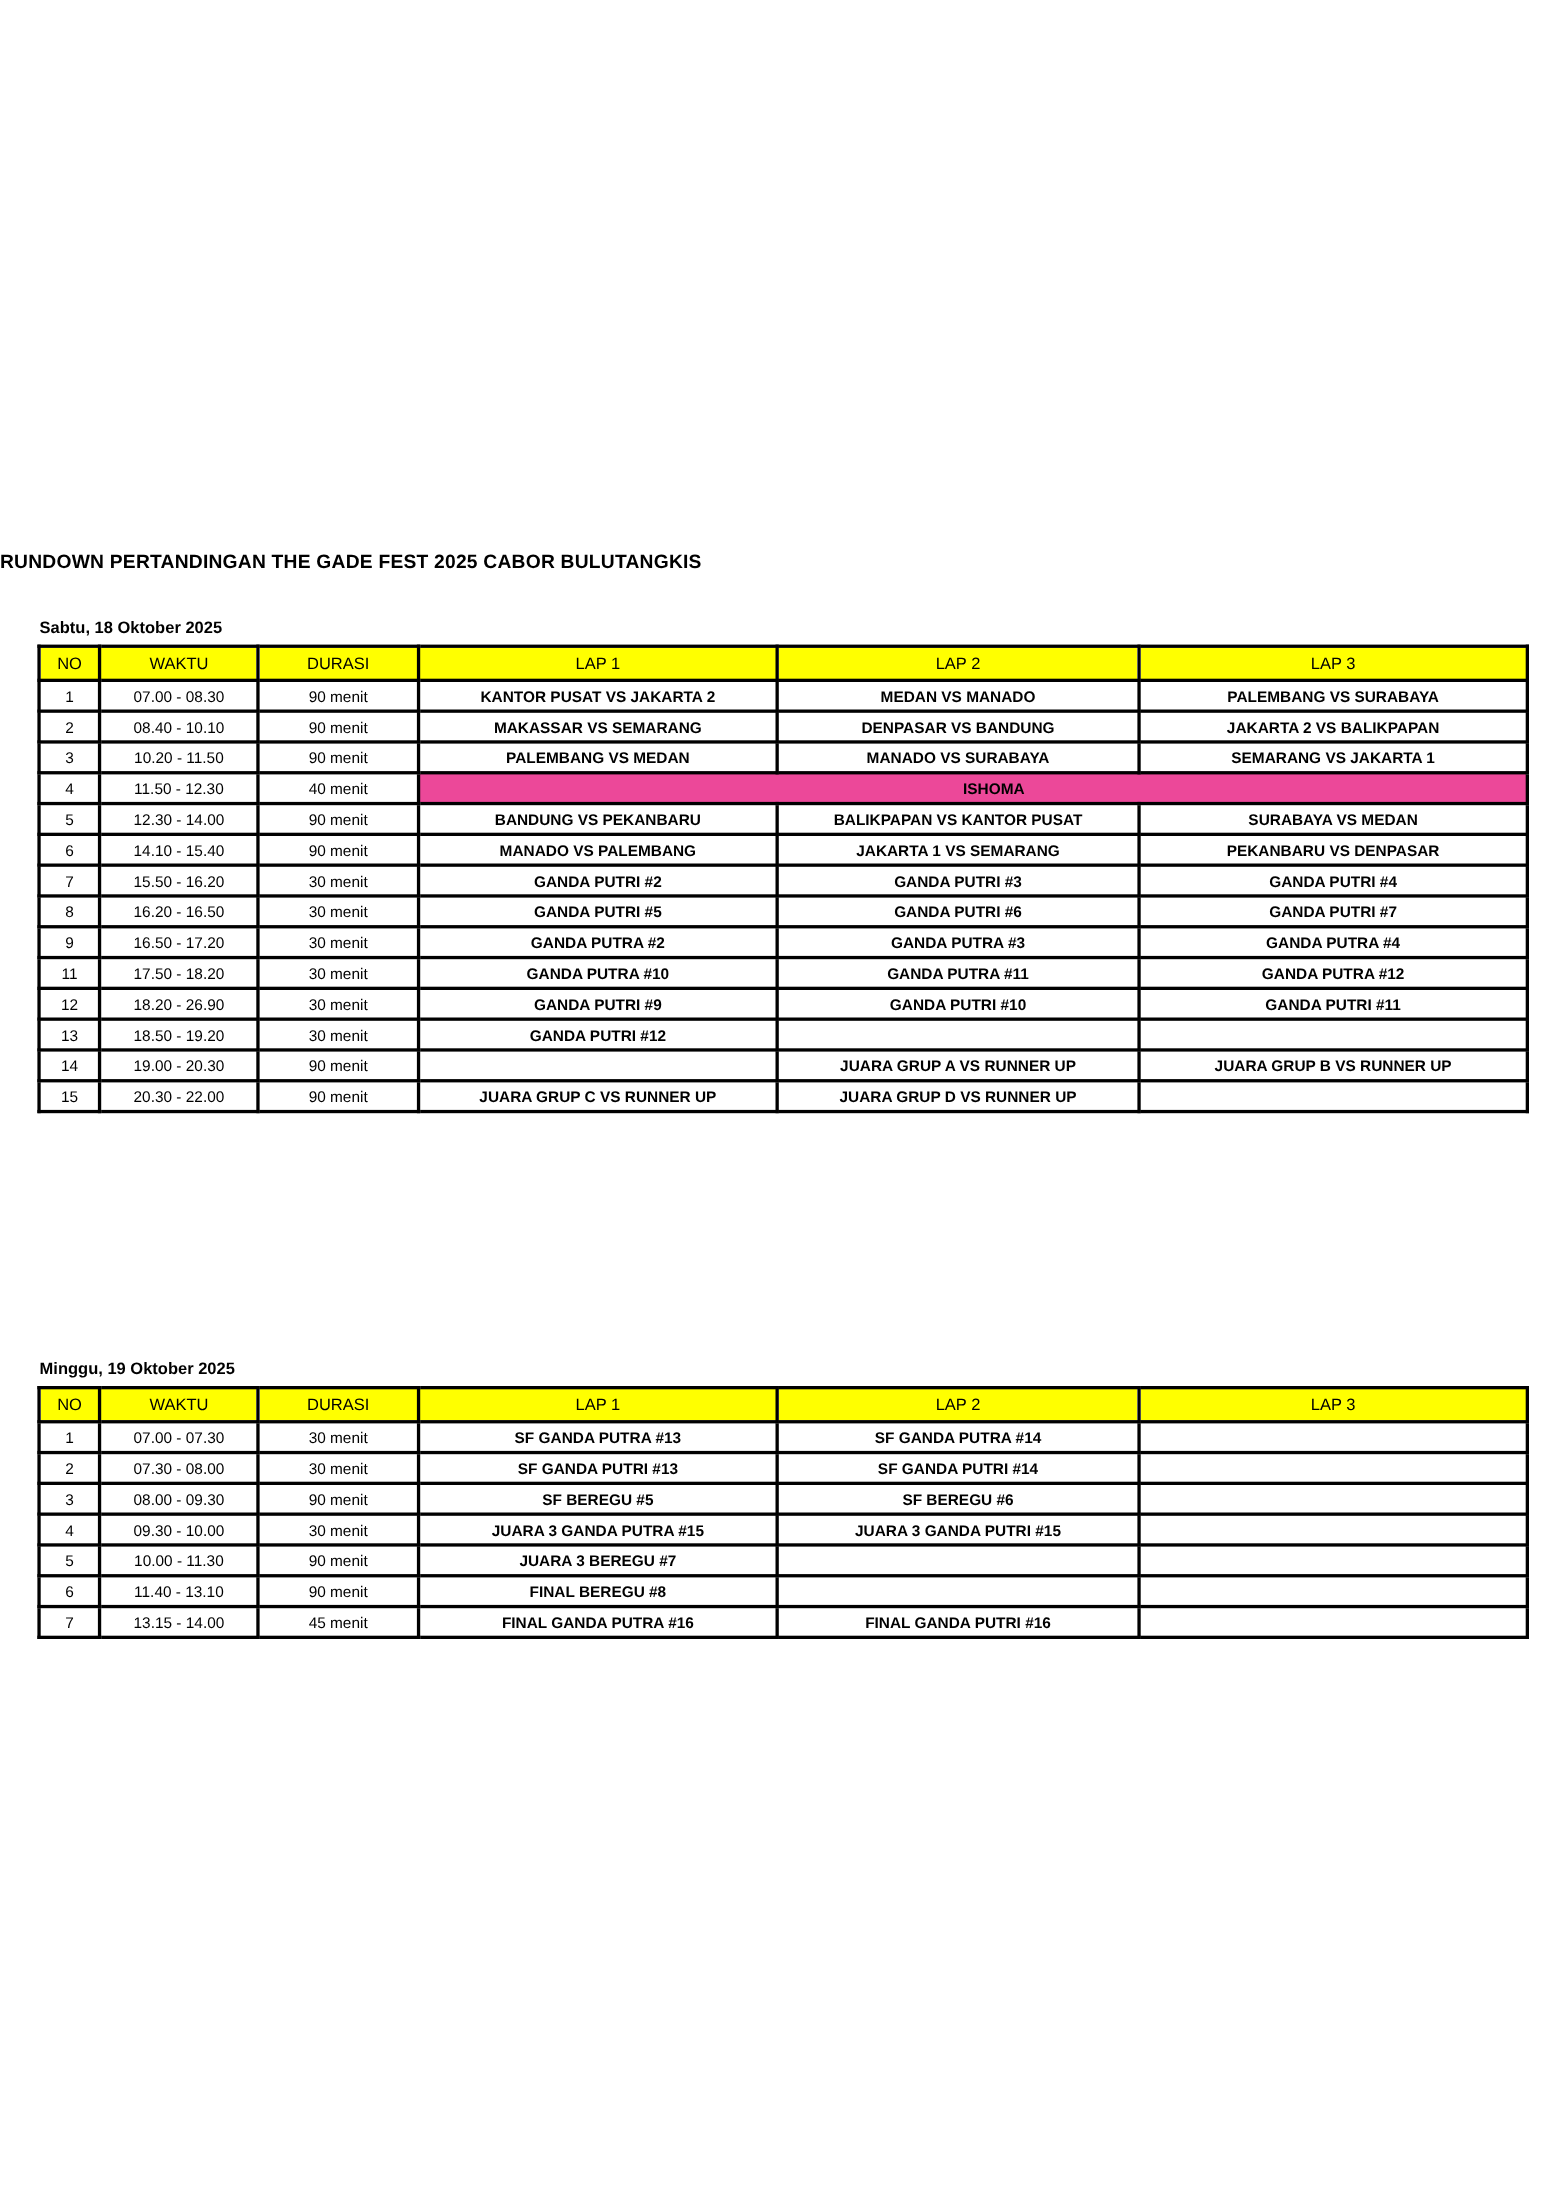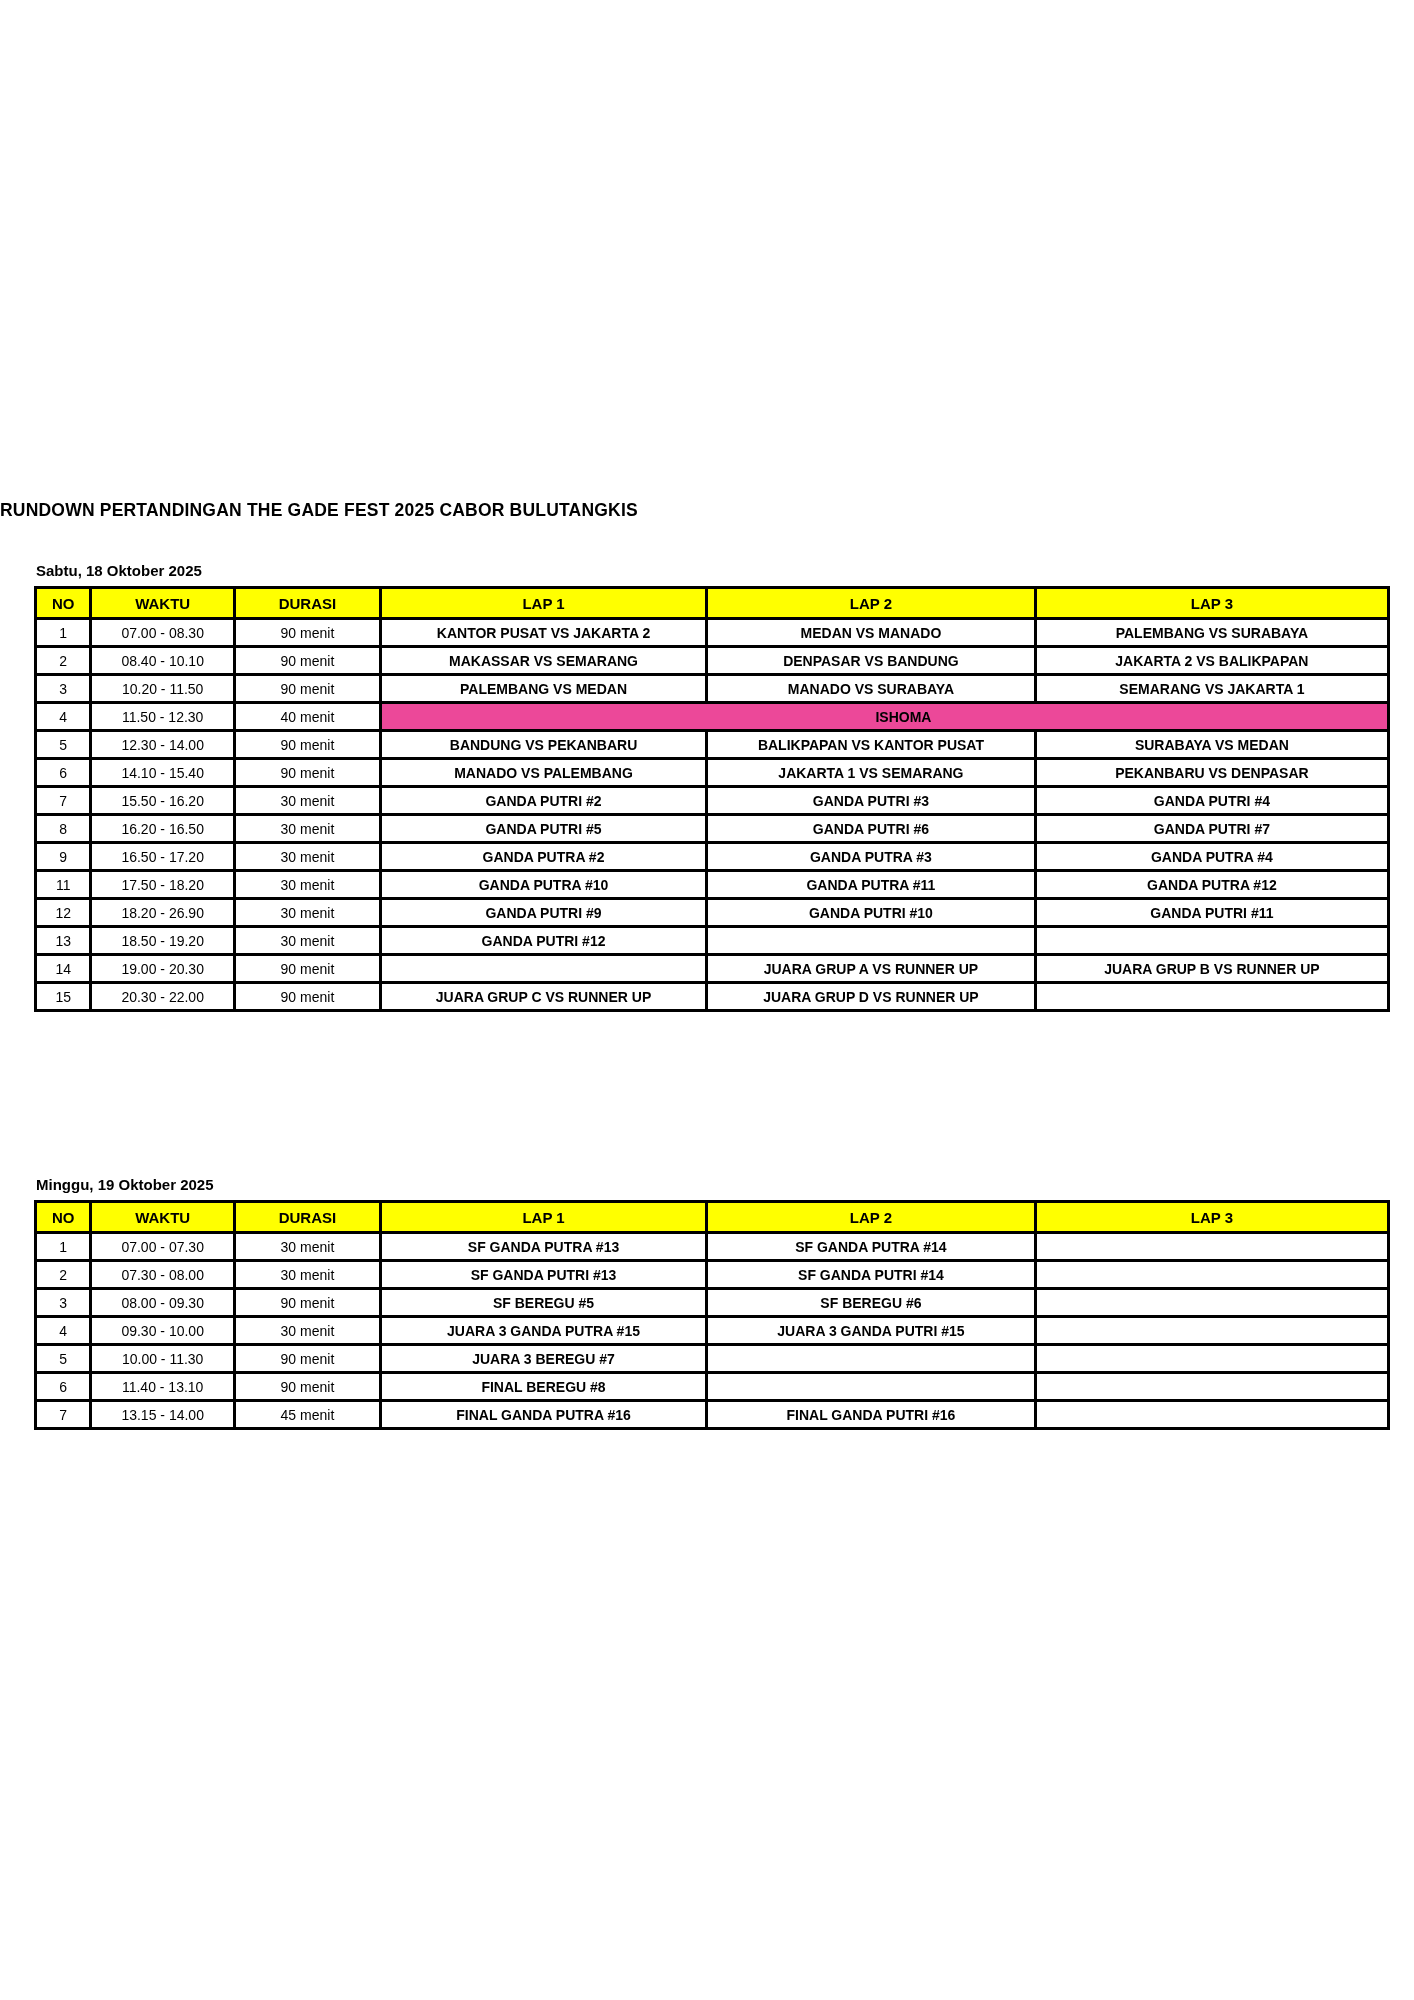--- a/index.html
+++ b/index.html
@@ -8,32 +8,32 @@
     font-family:"Liberation Sans",sans-serif;color:#000;
     -webkit-font-smoothing:antialiased;
   }
   .page{position:absolute;inset:0;}
   .doc-title{
     position:absolute;top:500px;left:0;width:100%;
     text-align:left;font-weight:bold;font-size:17.5px;letter-spacing:.2px;
   }
   .section{position:absolute;left:34px;width:1356px;}
   #section-0{top:546px;}
-  #section-1{top:1160px;}
+  #section-1{top:1220px;}
   .date-label{font-weight:bold;font-size:15px;margin:16px 0 7px 2px;}
   table.schedule{
     border-collapse:collapse;width:100%;table-layout:fixed;
   }
   table.schedule th,
   table.schedule td{
     border:3px solid #000;text-align:center;vertical-align:middle;
     overflow:hidden;white-space:nowrap;padding:0 2px;
   }
   table.schedule th{
-    height:28px;font-size:15px;font-weight:bold;
+    height:28px;font-size:15px;font-weight:normal;
   }
   table.schedule td{height:25px;font-size:14px;}
   td.lap{font-weight:bold;}
   td.plain{font-weight:normal;}
 </style>
 </head>
 <body>
 
 <div class="page">
   <div class="doc-title">RUNDOWN PERTANDINGAN THE GADE FEST 2025 CABOR BULUTANGKIS</div>

